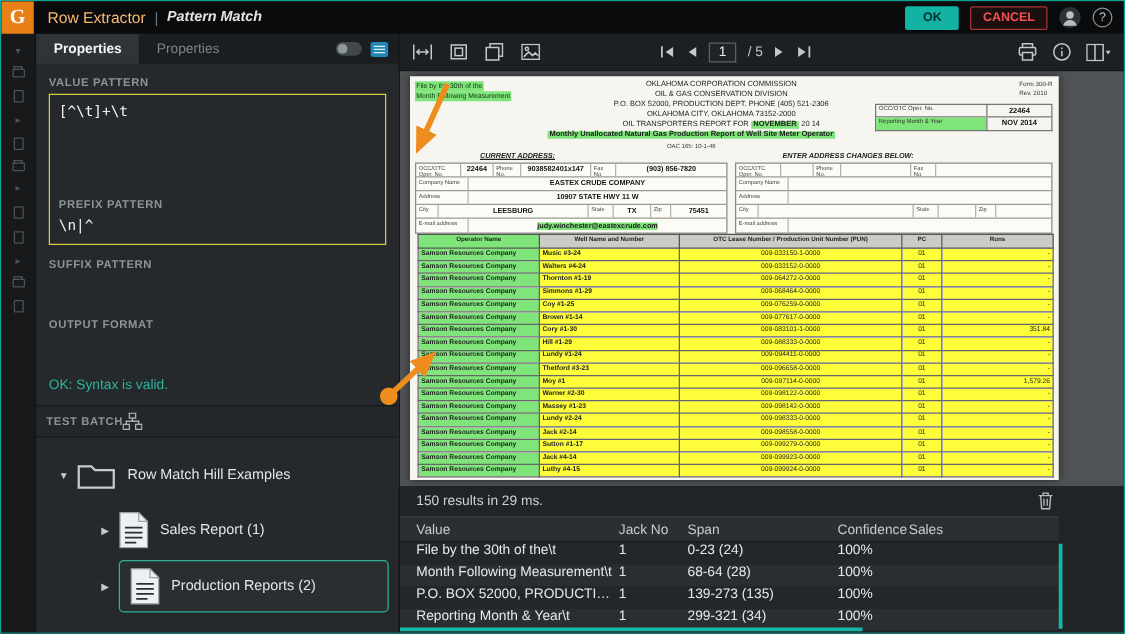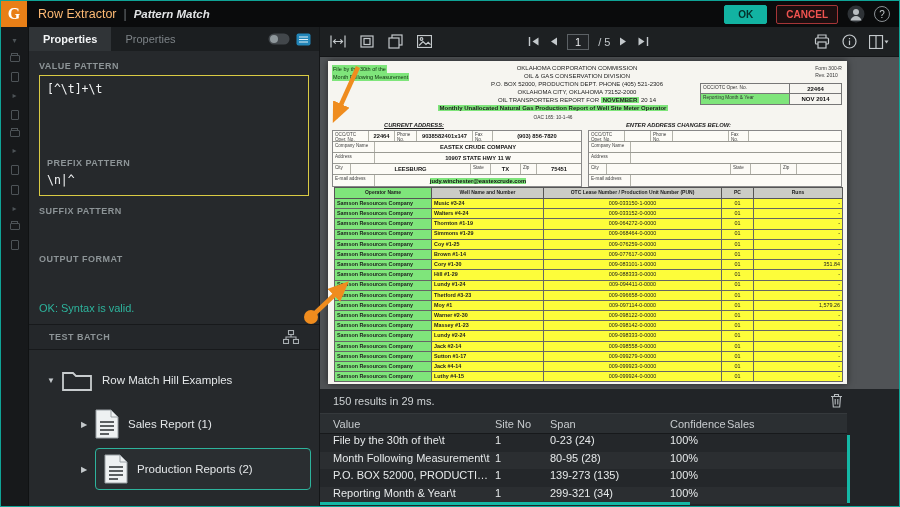--- a/index.html
+++ b/index.html
@@ -48,22 +48,22 @@
   .pattern-box { margin:0 10px; height:121px; border:1px solid #d9cb44; position:relative; }
   .mono { font-family:"DejaVu Sans Mono", monospace; font-size:11.5px; color:#f2f4f5; }
   .pat-value { position:absolute; top:6px; left:7px; }
   .pat-prefix-label { position:absolute; left:7px; bottom:27px; font-size:9px; font-weight:bold;
             letter-spacing:.5px; color:#8d9497; }
   .pat-prefix { position:absolute; left:7px; bottom:8px; }
   .empty-field { height:24px; margin:0 10px; }
   .syntax-ok { margin:10px 0 10px 10px; color:#2db39c; font-size:11px; }
 
   .tb-head { margin-top:1px; background:#24272a; border-top:1px solid #17191b;
-             border-bottom:1px solid #17191b; padding:5px 20px; display:flex;
-             align-items:center; justify-content:space-between; }
+             border-bottom:1px solid #17191b; padding:5px 8px; display:flex;
+             align-items:center; }
   .tb-head .flabel { margin:0; }
   .tree { padding-top:10px; }
   .trow { display:flex; align-items:center; min-height:40px; margin-bottom:4px; padding-left:18px; }
   .trow.indent { padding-left:52px; }
   .exp { width:14px; color:#c3c8cb; font-size:8px; flex:none; }
   .tlabel { font-size:11.5px; color:#e3e6e8; margin-left:9px; }
   .selwrap { display:flex; align-items:center; flex:1; margin-right:8px;
              border:1px solid #2db39c; border-radius:4px; padding:5px 8px; background:#2a2e31; }
 
   
@@ -638,39 +638,39 @@
     <div class="rstatus">
       <span>150 results in 29 ms.</span>
       <span class="icon trash">
         <svg width="13" height="15" fill="none" stroke="#b6bbbe" stroke-width="1.1">
             <path d="M1 3.5h11M4.5 3.5V1.5h4v2M2.5 3.5l.8 10.5h6.4l.8-10.5M5.2 6v5.5M7.8 6v5.5"></path>
           </svg>
       </span>
     </div>
     <div class="rheader">
       <span class="c-val">Value</span>
-      <span class="c-page">Site No</span>
+      <span class="c-page">Jack No</span>
       <span class="c-span">Span</span>
       <span class="c-conf">Confidence</span>
       <span class="c-src">Sales</span>
     </div>
     <div class="rrows">
 
         <div class="rrow">
           <span class="c-val">File by the 30th of the\t</span>
           <span class="c-page">1</span>
           <span class="c-span">0-23 (24)</span>
           <span class="c-conf">100%</span>
           <span class="c-src"></span>
         </div>
 
         <div class="rrow">
           <span class="c-val">Month Following Measurement\t</span>
           <span class="c-page">1</span>
-          <span class="c-span">80-95 (28)</span>
+          <span class="c-span">68-64 (28)</span>
           <span class="c-conf">100%</span>
           <span class="c-src"></span>
         </div>
 
         <div class="rrow">
           <span class="c-val">P.O. BOX 52000, PRODUCTION DEPT. PHO...</span>
           <span class="c-page">1</span>
           <span class="c-span">139-273 (135)</span>
           <span class="c-conf">100%</span>
           <span class="c-src"></span>

